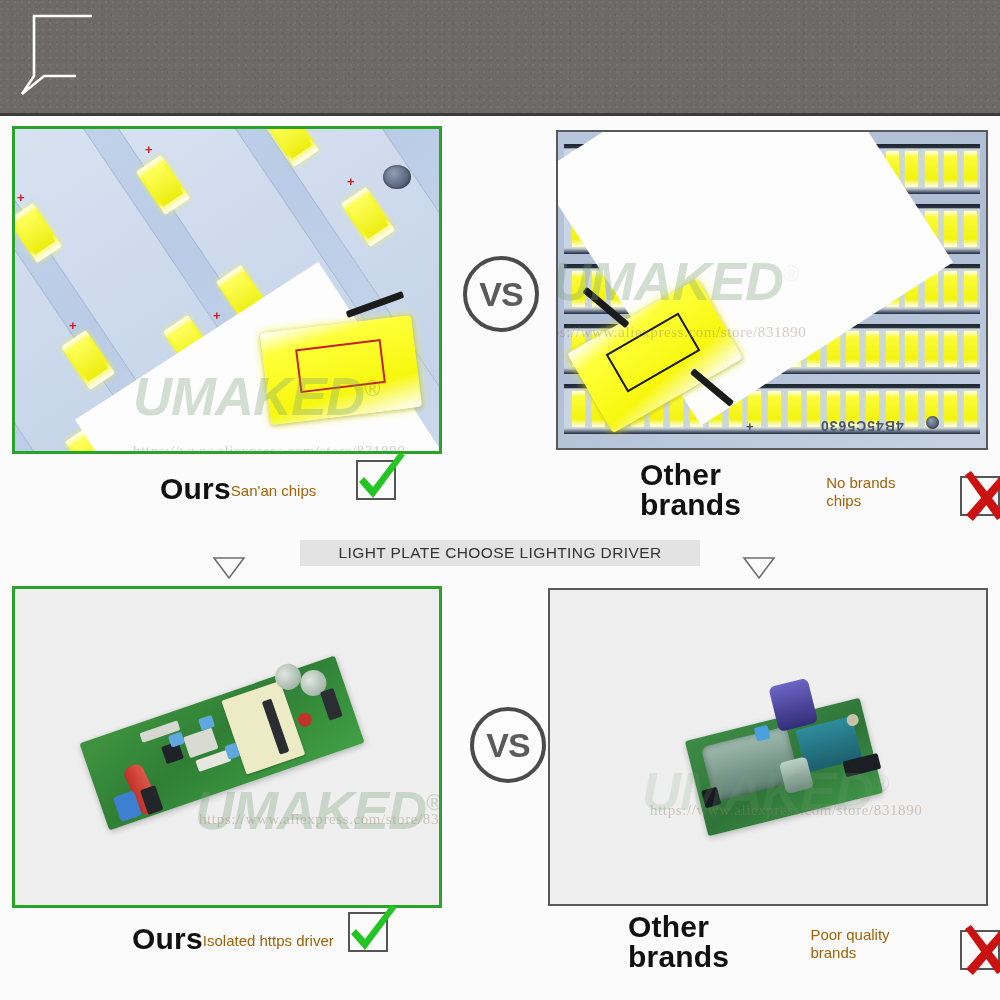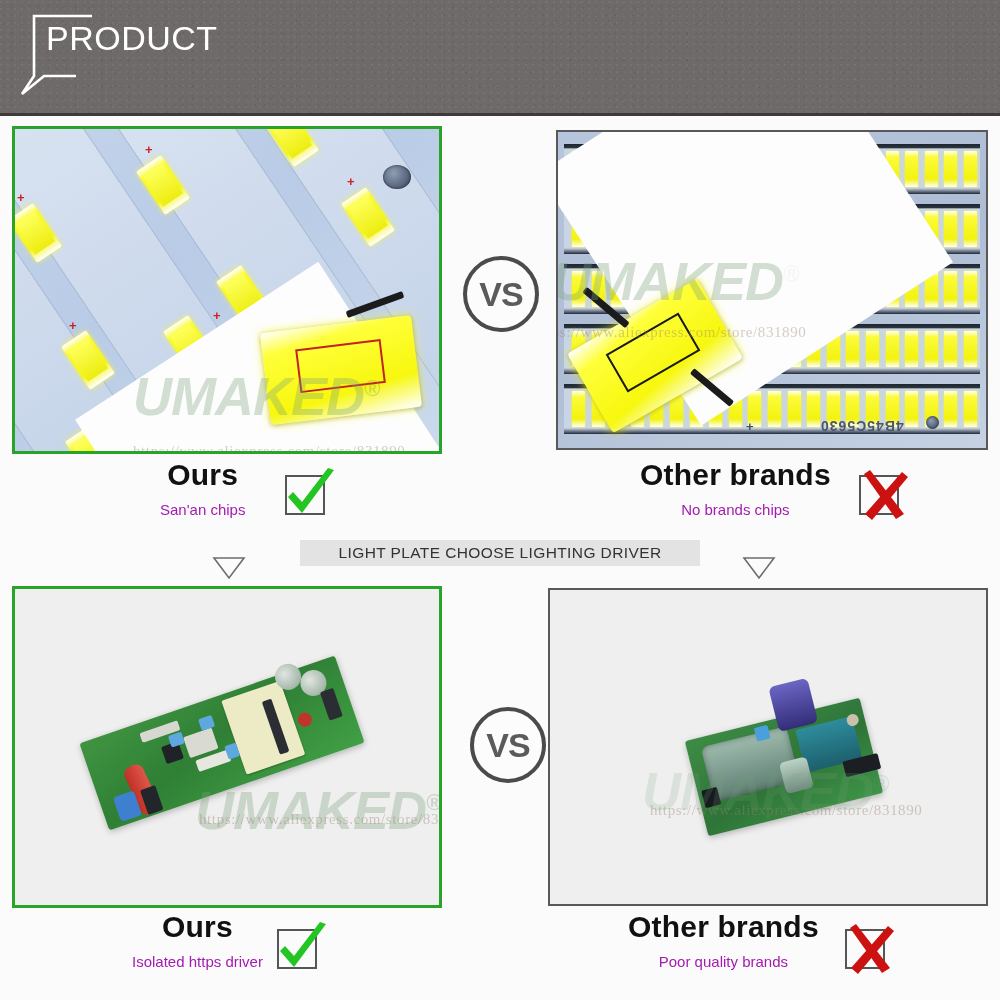--- a/index.html
+++ b/index.html
@@ -131,22 +131,22 @@
   .board{
     position:absolute; border-radius:3px;
     background: linear-gradient(160deg,#3f9440 0%, #2f7f35 45%, #41a045 100%);
     box-shadow: 0 2px 6px rgba(0,0,0,.25);
   }
   .comp{ position:absolute; border-radius:2px; }
 
   
   .labelrow{ position:absolute; display:flex; align-items:flex-end; }
   .lab-main{ font-size:30px; color:#111; font-weight:bold; line-height:30px; letter-spacing:.2px;}
-  .lab-sub{ font-size:15px; color:#a21caf; line-height:18px; margin-top:3px; }
-  .lab-text{ display:flex; flex-direction:column; align-items:center;gap:8px; }
+  .lab-sub{ font-size:15px; color:#a16207; line-height:18px; margin-top:3px; }
+  .lab-text{ display:flex; flex-direction:row; align-items:center; }
 
   .mark-box{
     position:relative; width:40px; height:40px; border:2px solid #555;
     background:transparent; flex:none;
   }
   .mark-svg{ position:absolute; left:-9px; top:-13px; width:62px; height:62px; overflow:visible;}
 
   
   .midband{
     position:absolute; left:300px; top:540px; width:400px; height:26px;
@@ -189,21 +189,20 @@
 
 <div class="header">
 
   <div class="bracket">
     <svg viewBox="0 0 110 84" width="110" height="84">
       <path d="M78 2 H20 V62 L8 80 L30 62 H62" fill="none" stroke="#ffffff" stroke-width="2.6" stroke-linejoin="miter" stroke-linecap="butt"></path>
     </svg>
   </div>
 
   <div class="title-block">
-    <div class="title-line1">PRODUCT</div>
   </div>
 
 
   <div class="header-bottom-line"></div>
 </div>
 
 <div class="panel green p-tl">
   <div class="pcb-blue">
 
     <div class="strip" style="left:-60px;  top:-30px; width:96px;  height:440px; transform:rotate(-34deg);"></div>

